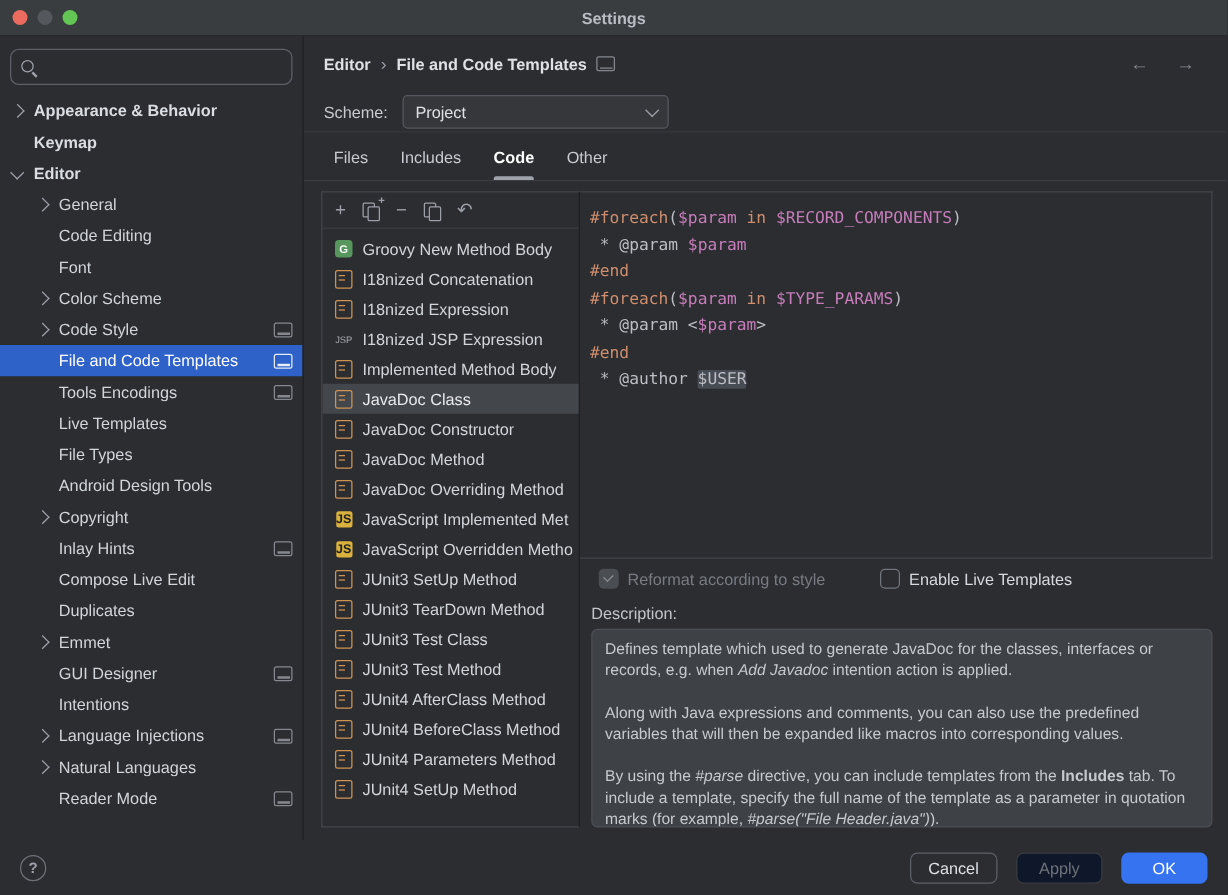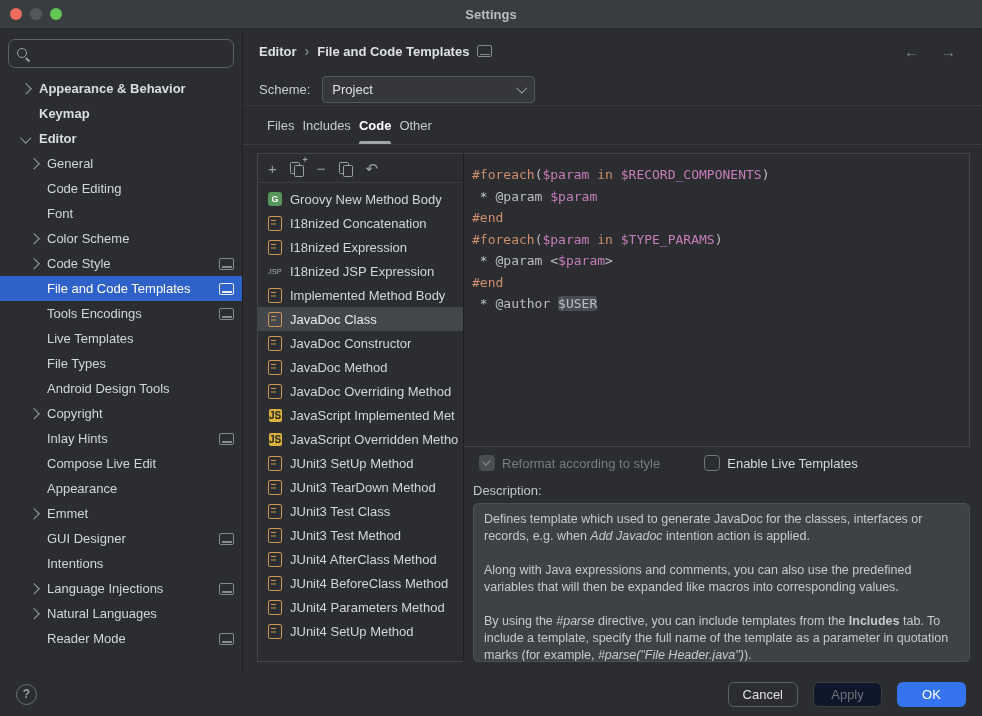--- a/index.html
+++ b/index.html
@@ -19,21 +19,21 @@
 
   
   .sidebar{width:242px;flex:none;border-right:1px solid #1e1f22;display:flex;flex-direction:column;padding-top:8px}
   .search{height:27px;margin:2px 8px 8px;border:1px solid #5d6066;border-radius:7px;display:flex;align-items:center;padding:0 7px;gap:5px}
   .search-input{flex:1;background:transparent;border:none;outline:none;color:#dfe1e5;font:inherit;min-width:0}
   .search-glass{width:14px;height:14px;position:relative;flex:none}
   .search-glass::before{content:"";position:absolute;left:1px;top:1px;width:8px;height:8px;border:1.5px solid #9da0a8;border-radius:50%}
   .search-glass::after{content:"";position:absolute;left:10px;top:10px;width:4.5px;height:1.6px;background:#9da0a8;transform:rotate(45deg);transform-origin:left center}
   .tree{flex:1;overflow:hidden}
   .tree-row{height:25px;display:flex;align-items:center;padding-right:8px}
-  .tree-row.l0{padding-left:20px}
+  .tree-row.l0{padding-left:8px}
   .tree-row.l1{padding-left:28px}
   .chev-slot{width:19px;flex:none;display:flex;align-items:center}
   .chev{width:6.5px;height:6.5px;border-right:1.5px solid #9da0a8;border-bottom:1.5px solid #9da0a8;transform:rotate(-45deg);margin-left:2px}
   .chev.down{transform:rotate(45deg);margin-top:-2px}
   .tree-label{flex:1;white-space:nowrap;overflow:hidden;color:#d2d5d9}
   .tree-row.l0 .tree-label{font-weight:bold;color:#dadde1}
   .monitor-icon{flex:none;width:13px;height:10px;border:1.5px solid #85898f;border-radius:2px;position:relative}
   .monitor-icon::after{content:"";position:absolute;left:1.5px;right:1.5px;bottom:1px;height:1.5px;background:#85898f}
   .tree-row.sel{background:#2e62c9}
   .tree-row.sel .tree-label{color:#fff}
@@ -43,21 +43,21 @@
   
   .main{flex:1;display:flex;flex-direction:column;min-width:0}
   .crumbs{height:44px;flex:none;display:flex;align-items:center;padding:0 26px 0 16px;gap:8px}
   .crumb{font-weight:bold;color:#dfe1e5}
   .crumb-sep{color:#9da0a8;font-size:14px}
   .nav-arrows{margin-left:auto;display:flex;gap:22px;font-size:15px;color:#85898f}
   .scheme-row{height:32px;flex:none;display:flex;align-items:center;padding:0 16px;gap:12px;border-bottom:1px solid #37393d}
   .scheme-label{color:#c8cbd0}
   .dropdown{width:193px;height:25px;background:#35373b;border:1px solid #55585e;border-radius:4px;display:flex;align-items:center;padding:0 9px;color:#dfe1e5}
   .dropdown .chev{margin-left:auto}
-  .tabs{height:38px;flex:none;display:flex;align-items:stretch;padding-left:24px;gap:8px;border-bottom:1px solid #3b3d41}
+  .tabs{height:38px;flex:none;display:flex;align-items:stretch;padding-left:24px;gap:26px;border-bottom:1px solid #3b3d41}
   .tab{display:flex;align-items:center;position:relative;color:#c8cbd0}
   .tab.sel{color:#fff;font-weight:bold}
   .tab.sel::after{content:"";position:absolute;left:0;right:0;bottom:0;height:3px;border-radius:2px 2px 0 0;background:#9fa3aa}
 
   .content{flex:1;min-height:0;display:flex;padding:8px 12px 10px 14px}
   .list-panel{width:205px;flex:none;display:flex;flex-direction:column;border:1px solid #43454a;border-right-color:#1e1f22}
   .list-toolbar{height:28px;flex:none;display:flex;align-items:center;gap:13px;padding:0 10px;border-bottom:1px solid #3b3d41;color:#9da0a8}
   .tb-glyph{font-size:15px;line-height:1}
   .copy-ico{position:relative;width:14px;height:14px;display:inline-block}
   .copy-ico::before{content:"";position:absolute;left:0;top:1px;width:8px;height:10px;border:1.4px solid currentColor;border-radius:1.5px}
@@ -203,21 +203,21 @@
             <span class="chev-slot"></span>
             <span class="tree-label">Inlay Hints</span>
             <span class="monitor-icon"></span>
           </div>
           <div class="tree-row l1">
             <span class="chev-slot"></span>
             <span class="tree-label">Compose Live Edit</span>
           </div>
           <div class="tree-row l1">
             <span class="chev-slot"></span>
-            <span class="tree-label">Appearance</span>
+            <span class="tree-label">Duplicates</span>
           </div>
           <div class="tree-row l1">
             <span class="chev-slot">
               <span class="chev"></span>
             </span>
             <span class="tree-label">Emmet</span>
           </div>
           <div class="tree-row l1">
             <span class="chev-slot"></span>
             <span class="tree-label">GUI Designer</span>

